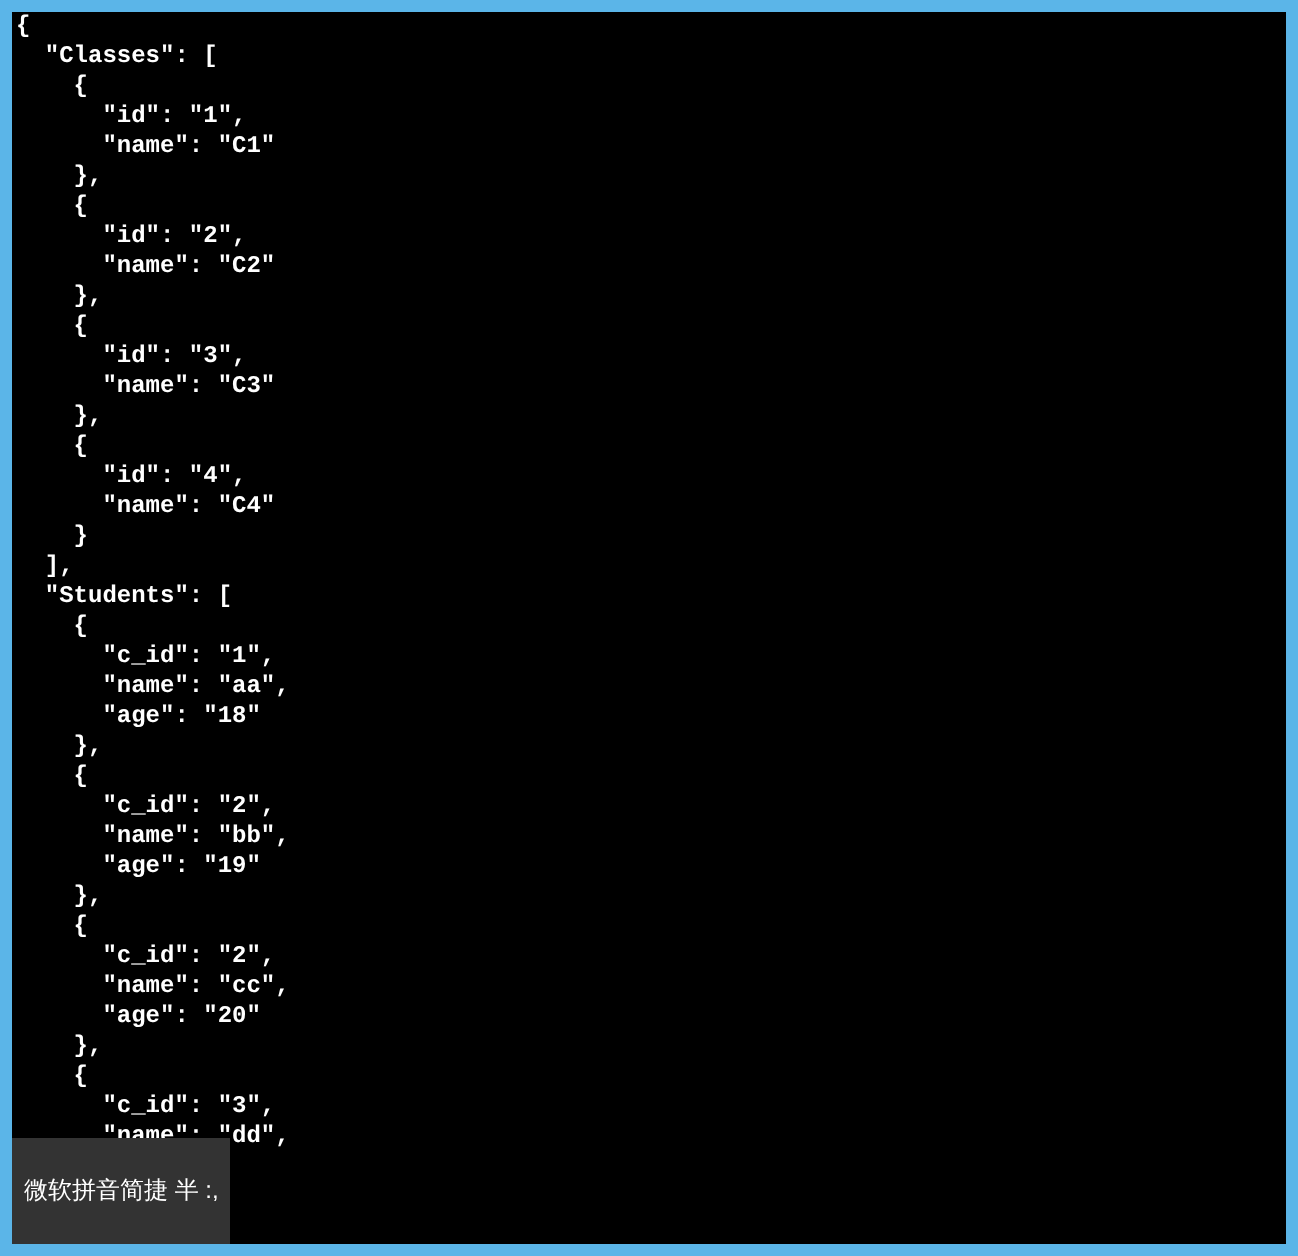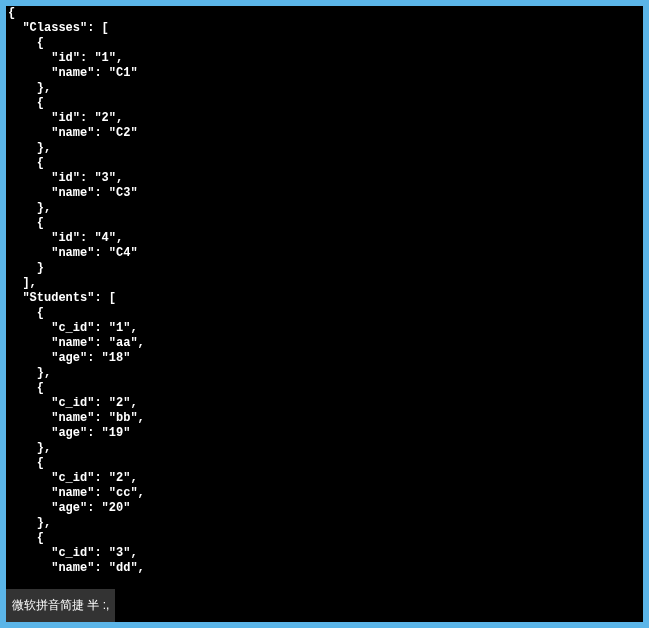--- a/index.html
+++ b/index.html
@@ -30,21 +30,21 @@
       white-space: pre;
       line-height: 15px;
       padding-left: 2px;
     }
     .ime-bar {
       position: absolute;
       bottom: 0;
       left: 0;
       background: #333333;
       color: #ffffff;
-      padding: 8px 6px;
+      padding: 18px 6px;
       font-family: "SimSun", "Microsoft YaHei", sans-serif;
       font-size: 12px;
       font-weight: normal;
       white-space: pre;
     }
   </style>
 </head>
 <body>
 
 <div class="terminal">

